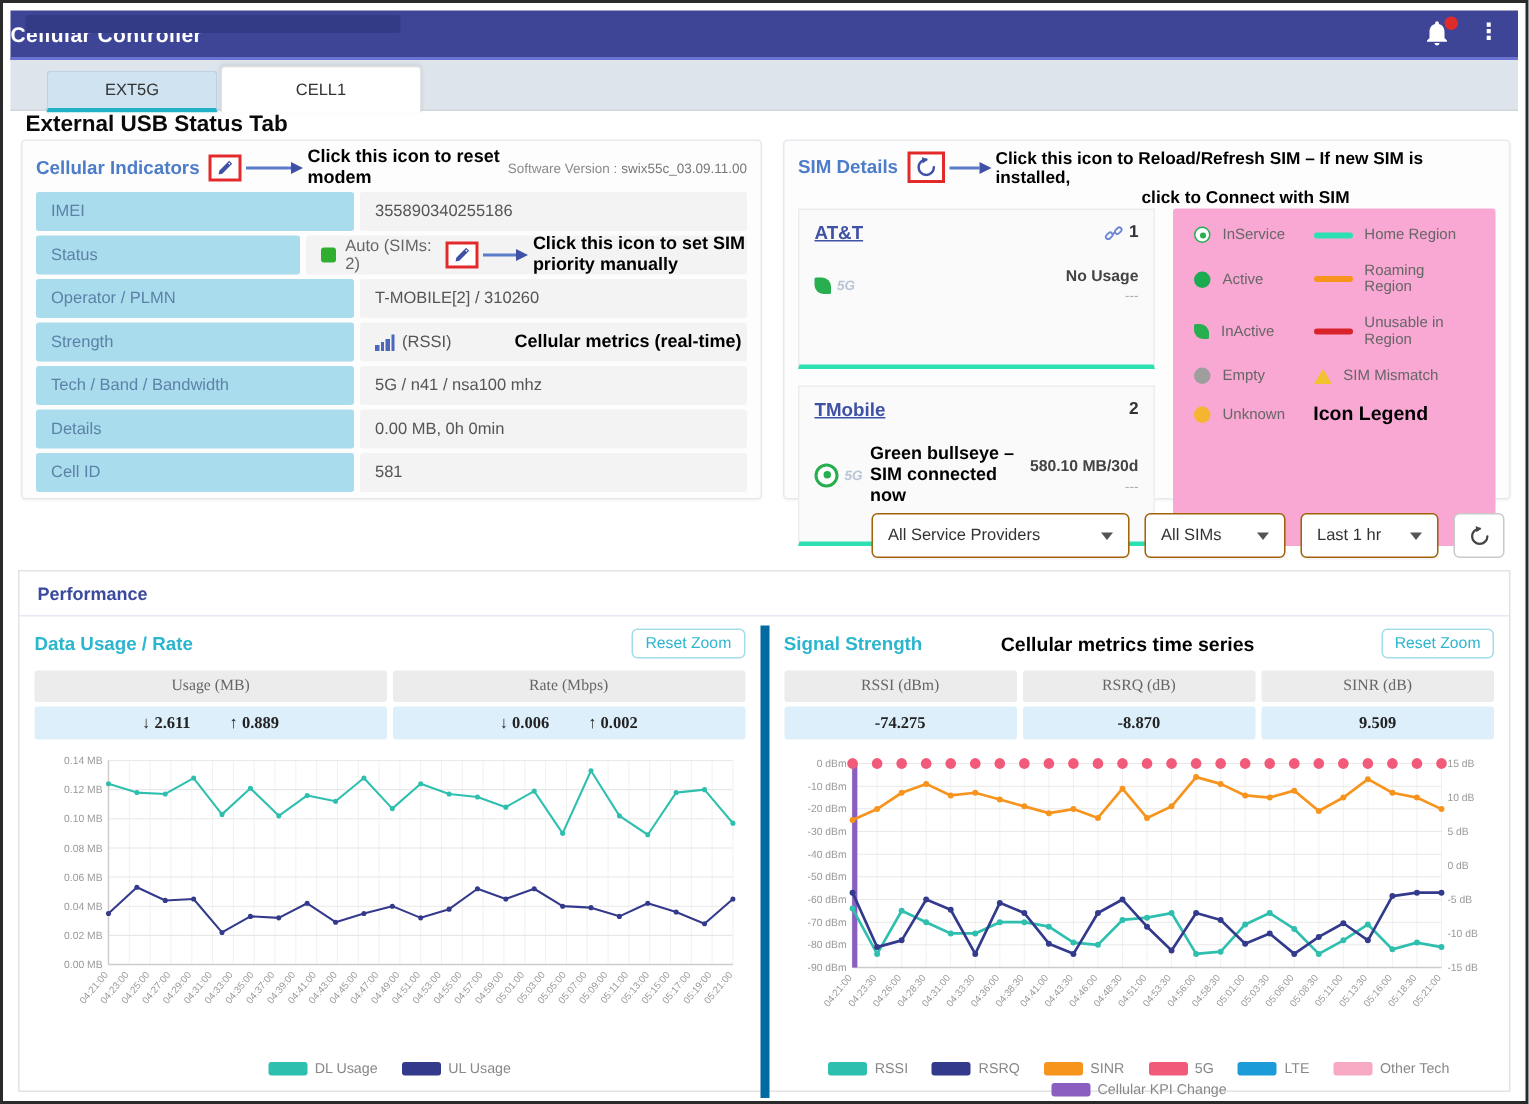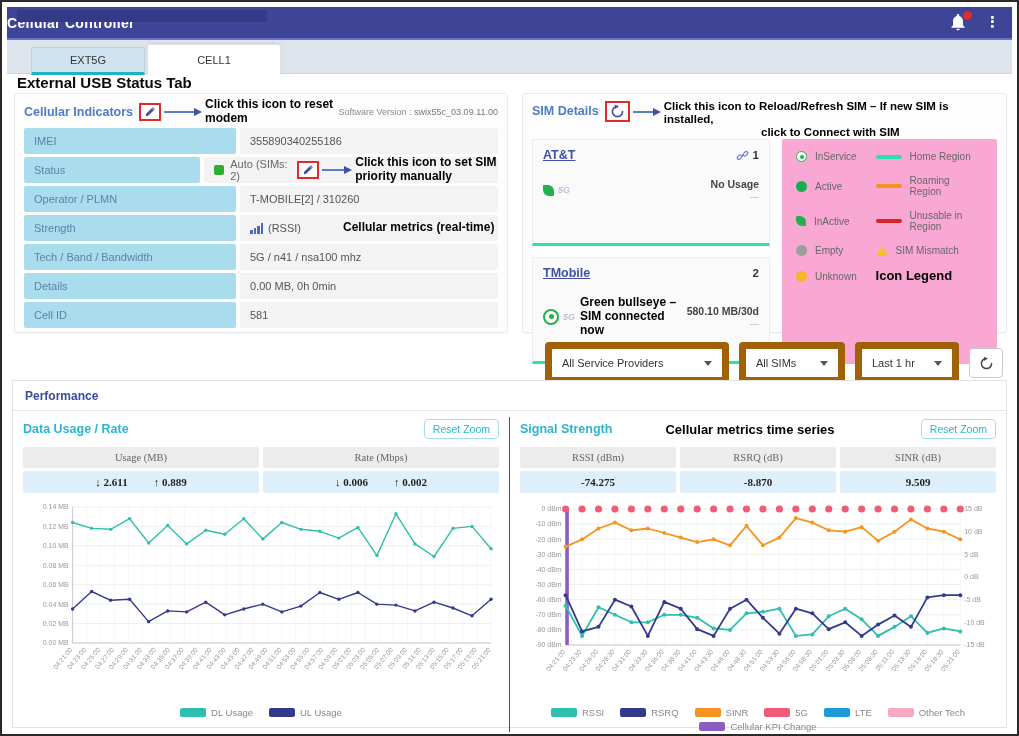--- a/index.html
+++ b/index.html
@@ -70,29 +70,29 @@
   .legend-panel{flex:1;background:#f9a8d4;border-radius:2px;padding:12px 14px;display:grid;grid-template-columns:1fr 1.35fr;row-gap:13px;align-content:start;}
   .lg-item{display:flex;align-items:center;gap:8px;font-size:10px;color:#666;}
   .lg-circle{width:11px;height:11px;border-radius:50%;display:inline-block;flex:0 0 auto;}
   .lg-ring{width:9px;height:9px;border:1.5px solid #27ae4f;border-radius:50%;display:inline-flex;align-items:center;justify-content:center;flex:0 0 auto;background:#fff;}
   .lg-ring i{width:4px;height:4px;background:#27ae4f;border-radius:50%;}
   .lg-line{width:26px;height:4px;border-radius:2px;display:inline-block;flex:0 0 auto;}
   .lg-tri{width:0;height:0;border-left:6px solid transparent;border-right:6px solid transparent;border-bottom:10px solid #f2c230;display:inline-block;flex:0 0 auto;}
   .lg-caption{grid-column:2;text-align:left;font-weight:bold;color:#000;font-size:13px;}
   
   .filters{position:absolute;top:340px;right:14px;display:flex;gap:10px;align-items:center;}
-  .dropdown{border:7px solid #a16207;border-radius:4px;background:#fff;height:28px;display:flex;align-items:center;gap:16px;padding:0 10px;font-size:11px;color:#333;box-shadow:0 1px 1px rgba(0,0,0,.04);cursor:pointer;}
+  .dropdown{border:1px solid #a16207;border-radius:4px;background:#fff;height:28px;display:flex;align-items:center;gap:16px;padding:0 10px;font-size:11px;color:#333;box-shadow:0 1px 1px rgba(0,0,0,.04);cursor:pointer;}
   .caret{width:0;height:0;border-top:5px solid #555;border-left:4px solid transparent;border-right:4px solid transparent;}
   .reload-btn{border:1px solid #c9c9c9;border-radius:4px;background:#fff;width:32px;height:28px;display:flex;align-items:center;justify-content:center;cursor:pointer;}
   
   .perf-panel{position:absolute;top:378px;left:10px;right:10px;bottom:6px;border:1px solid #e3e3e3;background:#fff;padding:8px 0 0 0;box-sizing:border-box;}
   .perf-title{color:#3b4a9f;font-weight:bold;font-size:12px;padding:0 12px 7px 12px;border-bottom:1px solid #e4e8f2;}
   .charts-row{display:flex;margin-top:6px;}
   .chart-half{flex:1;padding:0 10px;box-sizing:border-box;min-width:0;}
-  .chart-half.left{border-right:1px solid #0369a1;}
+  .chart-half.left{border-right:6px solid #0369a1;}
   .chart-head{display:flex;align-items:center;height:24px;}
   .chart-title{color:#2cb5cf;font-weight:bold;font-size:12.5px;white-space:nowrap;}
   .chart-ann{font-weight:bold;color:#000;font-size:13px;margin:0 auto;padding-left:10px;}
   .reset-zoom{margin-left:auto;border:1px solid #a5dcEA;border:1px solid #a5dcea;color:#2cb5cf;font-size:10.5px;padding:3px 8px;border-radius:4px;background:#fff;cursor:pointer;white-space:nowrap;}
   .stats{display:flex;gap:4px;margin-top:6px;font-family:Liberation Serif, serif;}
   .stat-col{flex:1;}
   .stat-h{background:#ececec;color:#666;font-size:10.5px;text-align:center;padding:5px 0;border-radius:2px;}
   .stat-v{background:#ddeffa;color:#222;font-weight:bold;font-size:11px;text-align:center;padding:5px 0;margin-top:3px;border-radius:2px;display:flex;justify-content:center;gap:26px;}
   .chart-box{height:206px;margin-top:8px;}
   .chart-legend{display:flex;justify-content:center;gap:16px;margin-top:0;flex-wrap:wrap;}

